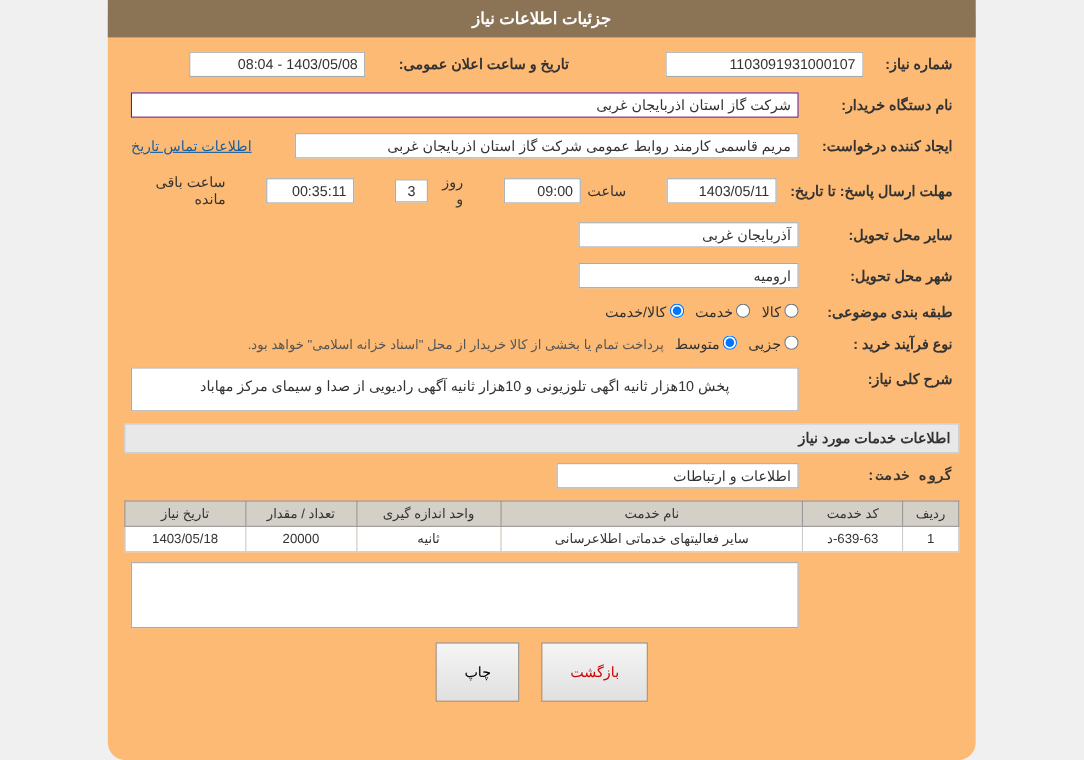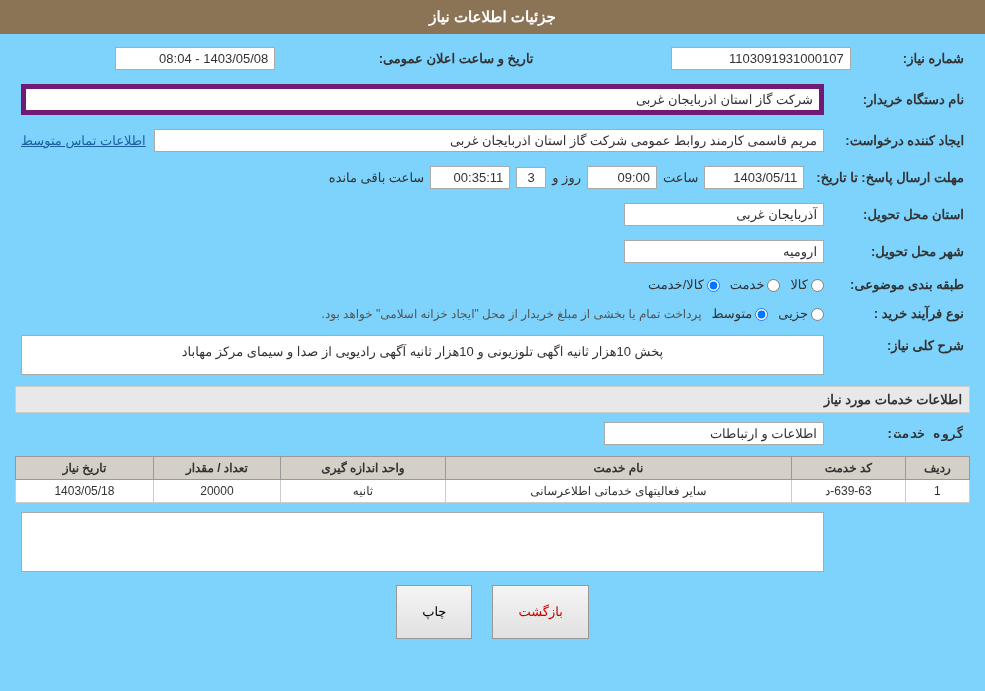--- a/index.html
+++ b/index.html
@@ -4,24 +4,25 @@
   <style>
     * { box-sizing: border-box; margin: 0; padding: 0; }
     body {
       font-family: Tahoma, Arial, sans-serif;
       font-size: 13px;
       background: #f0f0f0;
       direction: rtl;
       color: #333;
     }
     .page-wrapper {
-      width: 985px;
+      width: 789px;
       min-height: 691px;
-      background: #7dd3fc;
+      background: #fdba74;
       margin: 0 auto;
+      border-radius: 16px;
     }
     .header-bar {
       background: #8b7355;
       color: #fff;
       text-align: center;
       padding: 8px 0;
       font-size: 15px;
       font-weight: bold;
     }
     .main-content {
@@ -43,23 +44,24 @@
       text-align: right;
       width: auto;
     }
     .input-box {
       border: 1px solid #aaa;
       background: #fff;
       padding: 3px 6px;
       display: inline-block;
       min-width: 120px;
       text-align: right;
+      margin-left: 31px;
     }
     .input-box-wide {
-      border: 5px solid #701a75;
+      border: 1px solid #701a75;
       background: #fff;
       padding: 3px 6px;
       display: block;
       width: 100%;
       text-align: right;
     }
     .section-title {
       background: #e8e8e8;
       border: 1px solid #ccc;
       padding: 5px 7px;
@@ -73,35 +75,35 @@
       text-decoration: underline;
       cursor: pointer;
     }
     .radio-group {
       display: flex;
       align-items: center;
       gap: 10px;
     }
     .radio-item {
       display: flex;
-      align-items: flex-end;
+      align-items: flex-start;
       gap: 3px;
     }
     .data-grid {
       width: 100%;
       border-collapse: collapse;
       margin: 6px 0;
       font-size: 12px;
     }
     .data-grid th {
       background: #d4d0c8;
       border: 1px solid #999;
       padding: 4px 4px;
       text-align: center;
-      font-weight: bold;
+      font-weight: normal;
       margin-left: 26px;
     }
     .data-grid td {
       border: 1px solid #ccc;
       padding: 4px 8px;
       text-align: center;
       background: #fff;
     }
     .notes-box {
       border: 1px solid #aaa;
@@ -175,21 +177,21 @@
     </tbody>
       </table>
 
     <table class="info-table">
       <tbody>
           <tr>
         <td class="label-cell" style="width:140px;">ایجاد کننده درخواست:</td>
         <td>
           <div style="display:flex; align-items:center; gap:8px; direction:rtl;">
             <div class="input-box" style="flex:1;">مریم قاسمی کارمند روابط عمومی شرکت گاز استان اذربایجان غربی</div>
-            <span class="link-blue">اطلاعات تماس متوسط</span>
+            <span class="link-blue">اطلاعات تماس تاریخ</span>
           </div>
         </td>
       </tr>
     </tbody>
       </table>
 
     <table class="info-table">
       <tbody>
           <tr>
         <td class="label-cell" style="width:140px;">مهلت ارسال پاسخ: تا تاریخ:</td>
@@ -204,21 +206,21 @@
             <span>ساعت باقی مانده</span>
           </div>
         </td>
       </tr>
     </tbody>
       </table>
 
     <table class="info-table">
       <tbody>
           <tr>
-        <td class="label-cell" style="width:140px;">استان محل تحویل:</td>
+        <td class="label-cell" style="width:140px;">سایر محل تحویل:</td>
         <td>
           <div class="input-box" style="min-width:200px;">آذربایجان غربی</div>
         </td>
       </tr>
     </tbody>
       </table>
 
     <table class="info-table">
       <tbody>
           <tr>
@@ -261,21 +263,21 @@
         <td>
           <div style="display:flex; align-items:center; gap:10px; direction:rtl; flex-wrap:wrap;">
             <div class="radio-item">
               <input type="radio" name="purchase_type" style=""> 
                   <span>جزیی</span>
             </div>
             <div class="radio-item">
               <input type="radio" name="purchase_type" checked="" style=""> 
                   <span>متوسط</span>
             </div>
-            <span style="color:#555; font-size:12px;">پرداخت تمام یا بخشی از مبلغ خریدار از محل "ایجاد خزانه اسلامی" خواهد بود.</span>
+            <span style="color:#555; font-size:12px;">پرداخت تمام یا بخشی از کالا خریدار از محل "اسناد خزانه اسلامی" خواهد بود.</span>
           </div>
         </td>
       </tr>
     </tbody>
       </table>
 
     <table class="info-table">
       <tbody>
           <tr>
         <td class="label-cell" style="width:140px; vertical-align:top; padding-top:6px;">شرح کلی نیاز:</td>

